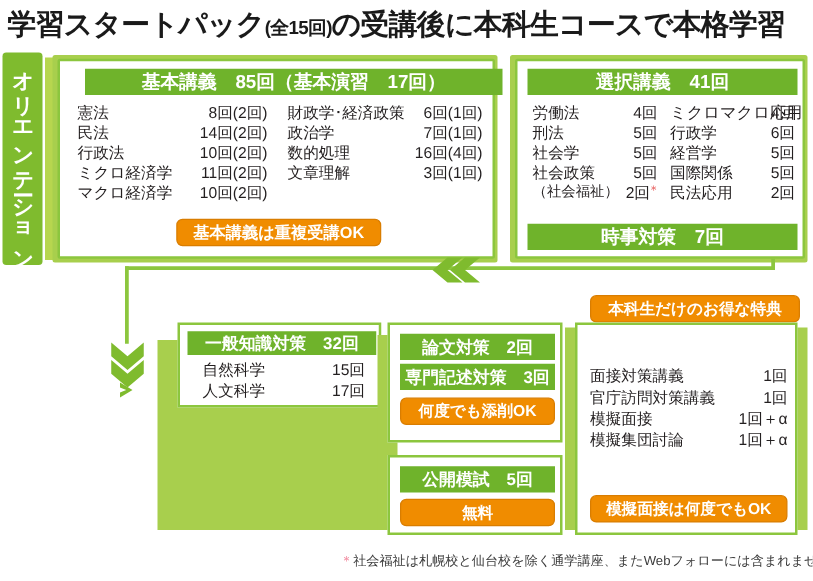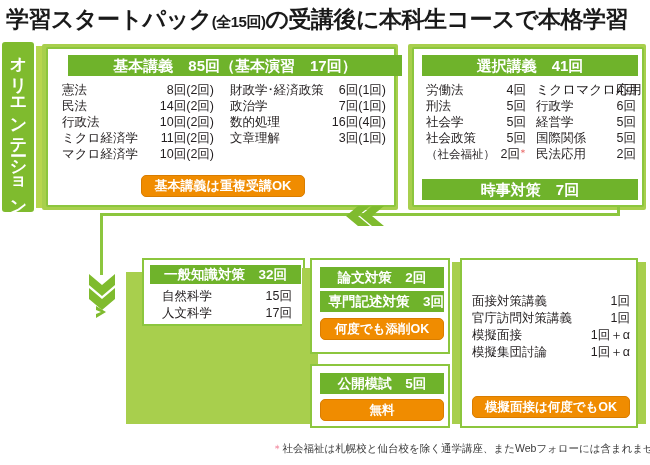--- a/index.html
+++ b/index.html
@@ -238,29 +238,30 @@
       <div class="row" style="height:17px;line-height:17px;">
           <span class="nm">人文科学</span>
           <span class="vl">17回</span>
         </div>
     </div>
   </div>
 
   <div class="greenpad" style="left:302px;top:268px;width:16px;height:156px;"></div>
   <div class="panel" style="left:310px;top:258px;width:140px;height:96px;">
     <div class="hdr" style="left:8px;top:7px;width:124px;height:21px;line-height:21px;font-size:13.5px;">論文対策　2回</div>
-    <div class="hdr" style="left:8px;top:31px;width:124px;height:21px;line-height:21px;font-size:13.5px;text-align:right;">専門記述対策　3回</div>
+    <div class="hdr" style="left:8px;top:31px;width:124px;height:21px;line-height:21px;font-size:13.5px;">専門記述対策　3回</div>
     <div class="obtn" style="left:8px;top:58px;width:124px;height:22px;line-height:20px;font-size:12.5px;">何度でも添削OK</div>
   </div>
 
   <div class="panel" style="left:310px;top:364px;width:140px;height:64px;padding-left:16px;">
     <div class="hdr" style="left:8px;top:7px;width:124px;height:21px;line-height:21px;font-size:13.5px;">公開模試　5回</div>
     <div class="obtn" style="left:8px;top:33px;width:124px;height:22px;line-height:20px;font-size:12.5px;">無料</div>
   </div>
 
+  <div class="obtn" style="left:472px;top:236px;width:168px;height:22px;line-height:20px;font-size:12.5px;">本科生だけのお得な特典</div>
   <div class="greenpad" style="left:452px;top:262px;width:16px;height:162px;"></div>
   <div class="greenpad" style="left:632px;top:262px;width:14px;height:162px;"></div>
   <div class="panel" style="left:460px;top:258px;width:178px;height:170px;">
     <div class="rows" style="left:10px;top:33px;width:158px;font-size:12.5px;">
       <div class="row" style="height:17px;line-height:17px;">
           <span class="nm">面接対策講義</span>
           <span class="vl">1回</span>
         </div>
       <div class="row" style="height:17px;line-height:17px;">
           <span class="nm">官庁訪問対策講義</span>

